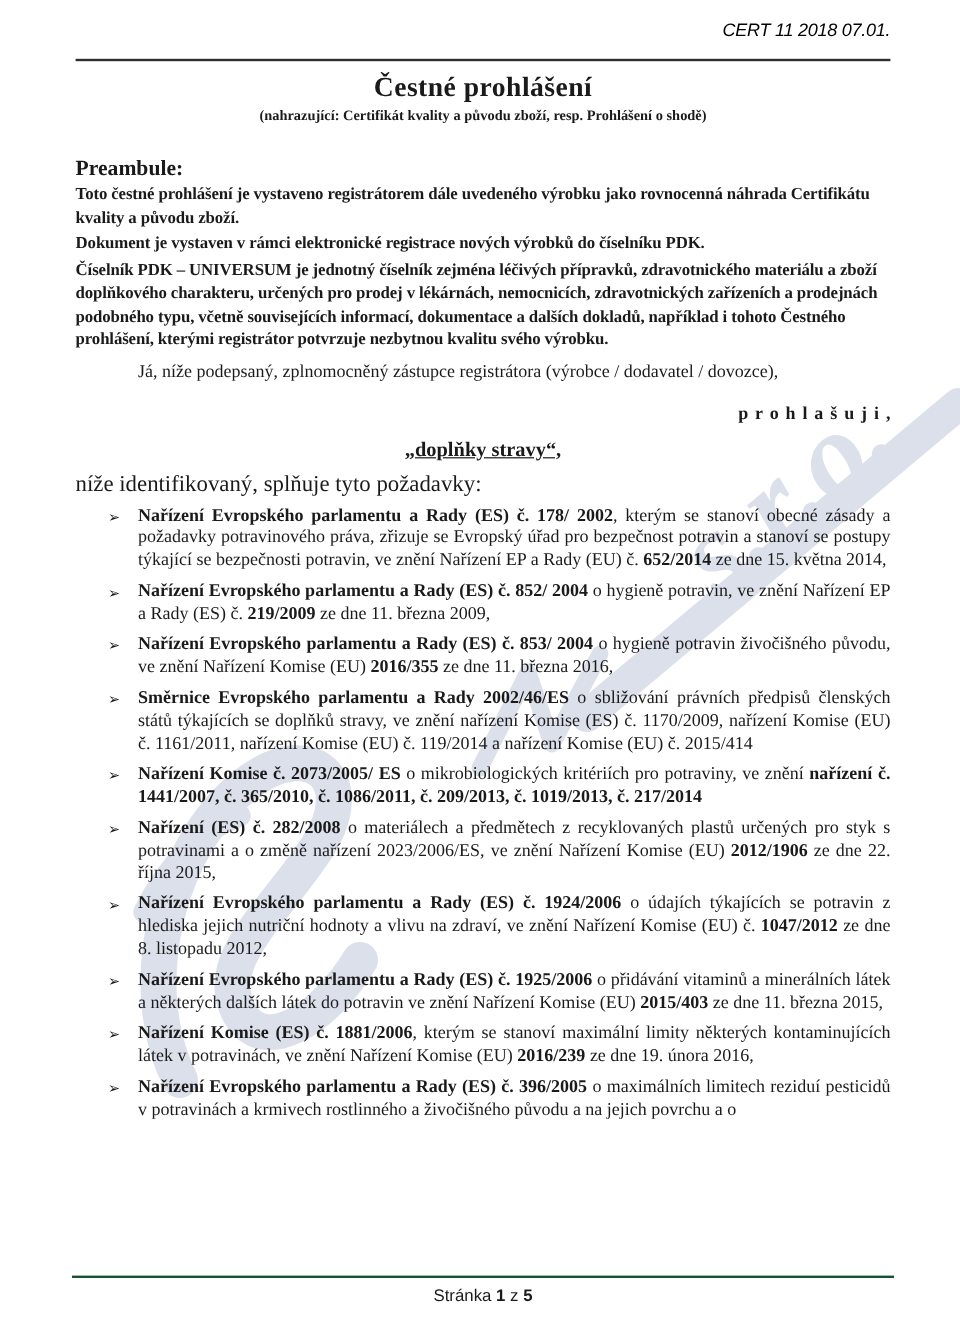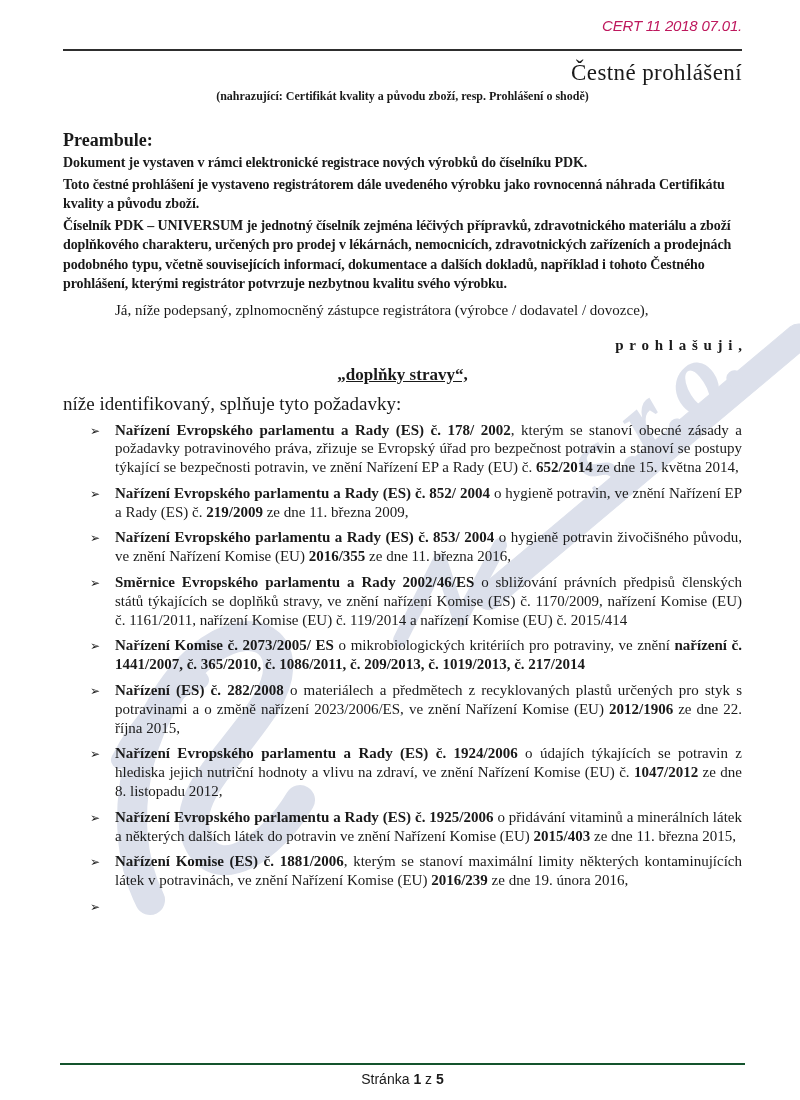--- a/index.html
+++ b/index.html
@@ -25,32 +25,32 @@
   }
   .content { position: relative; z-index: 1; }
   
   .doc-code {
     padding-top: 17px;
     text-align: right;
     font-family: "Liberation Sans", sans-serif;
     font-style: italic;
     font-size: 15px;
     letter-spacing: -0.2px;
-    color: #be185d;
+    color: #000000;
   }
   .rule {
     border: 0;
     border-top: 2px solid #2e2e2e;
     margin: 15px 0 0 0;
   }
   .doc-title {
     margin: 9px 0 0 0;
-    text-align: right;
+    text-align: center;
     font-size: 23px;
-    font-weight: normal;
+    font-weight: bold;
     letter-spacing: 0.4px;
   }
   .doc-subtitle {
     margin-top: 3px;
     text-align: center;
     font-size: 12px;
     font-weight: bold;
   }
   
   .preamble-heading {
@@ -148,22 +148,22 @@
   </svg>
 
   <div class="content">
 
     <div class="doc-code">CERT 11 2018 07.01.</div>
     <hr class="rule">
     <h1 class="doc-title">Čestné prohlášení</h1>
     <div class="doc-subtitle">(nahrazující: Certifikát kvality a původu zboží, resp. Prohlášení o shodě)</div>
 
     <h2 class="preamble-heading">Preambule:</h2>
+    <p class="pre-par">Toto čestné prohlášení je vystaveno registrátorem dále uvedeného výrobku jako rovnocenná náhrada Certifikátu kvality a původu zboží.</p>
     <p class="pre-par">Dokument je vystaven v rámci elektronické registrace nových výrobků do číselníku PDK.</p>
-    <p class="pre-par">Toto čestné prohlášení je vystaveno registrátorem dále uvedeného výrobku jako rovnocenná náhrada Certifikátu kvality a původu zboží.</p>
     <p class="pre-par">Číselník PDK – UNIVERSUM je jednotný číselník zejména léčivých přípravků, zdravotnického materiálu a zboží doplňkového charakteru, určených pro prodej v lékárnách, nemocnicích, zdravotnických zařízeních a prodejnách podobného typu, včetně souvisejících informací, dokumentace a dalších dokladů, například i tohoto Čestného prohlášení, kterými registrátor potvrzuje nezbytnou kvalitu svého výrobku.</p>
 
     <p class="intro-line">Já, níže podepsaný, zplnomocněný zástupce registrátora (výrobce / dodavatel / dovozce),</p>
     <div class="verb-line">p r o h l a š u j i ,</div>
     <div class="product-type">„doplňky stravy“,</div>
     <p class="req-line">níže identifikovaný, splňuje tyto požadavky:</p>
 
     <div class="bullets">
       <div class="bullet">
         <span class="marker">➢</span>
@@ -205,20 +205,21 @@
         <span class="bullet-text"><span class="b">Nařízení Evropského parlamentu a Rady (ES) č. 1925/2006</span><span> o přidávání vitaminů a minerálních látek a některých dalších látek do potravin ve znění Nařízení Komise (EU) </span><span class="b">2015/403</span><span> ze dne 11. března 2015,</span></span>
       </div>
 
       <div class="bullet">
         <span class="marker">➢</span>
         <span class="bullet-text"><span class="b">Nařízení Komise (ES) č. 1881/2006</span><span>, kterým se stanoví maximální limity některých kontaminujících látek v potravinách, ve znění Nařízení Komise (EU) </span><span class="b">2016/239</span><span> ze dne 19. února 2016,</span></span>
       </div>
 
       <div class="bullet">
         <span class="marker">➢</span>
+        <span class="bullet-text"><span class="b">Nařízení Evropského parlamentu a Rady (ES) č. 396/2005</span><span> o maximálních limitech reziduí pesticidů v potravinách a krmivech rostlinného a živočišného původu a na jejich povrchu a o</span></span>
       </div>
     </div>
 
   </div>
 
   <div class="footer">
     <span>Stránka</span>
     <span class="b">1</span>
     <span>z</span>
     <span class="b">5</span>

